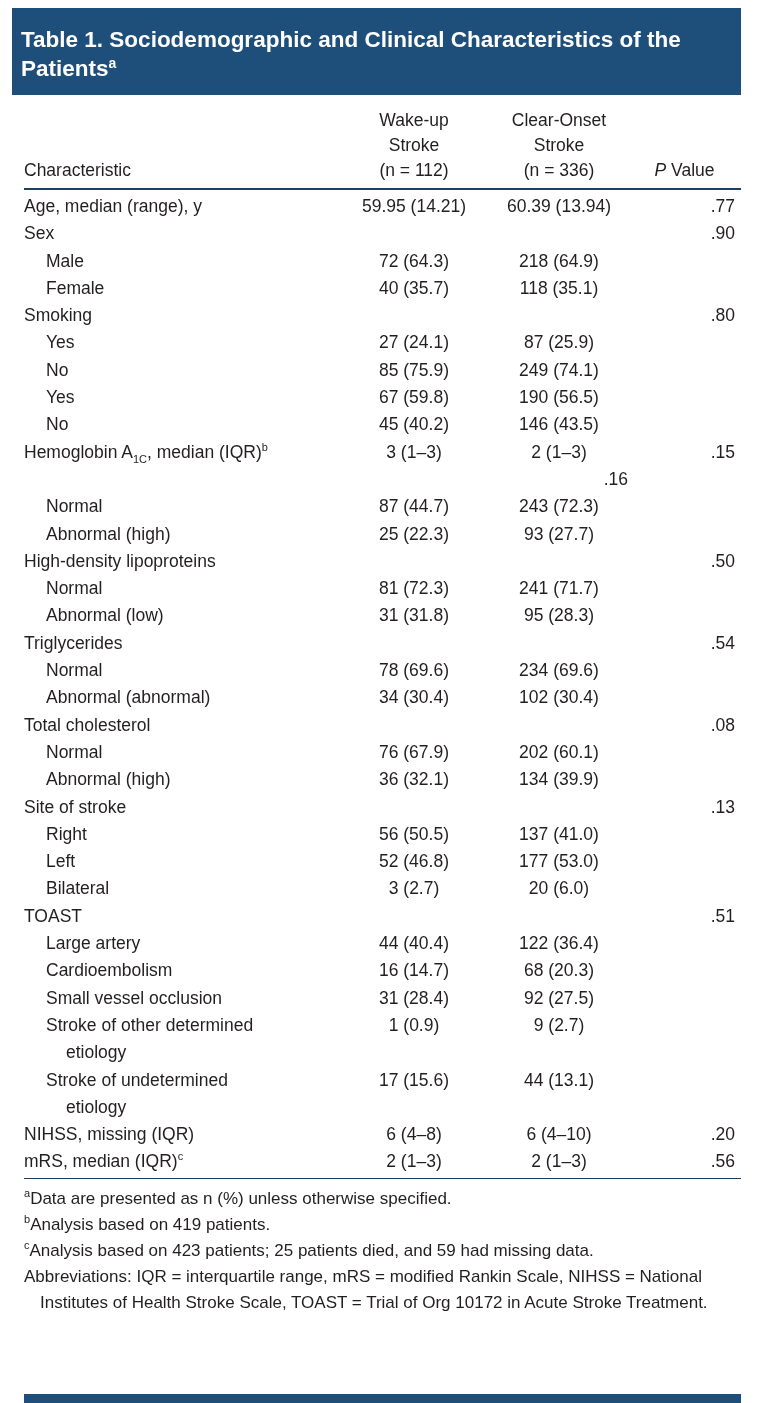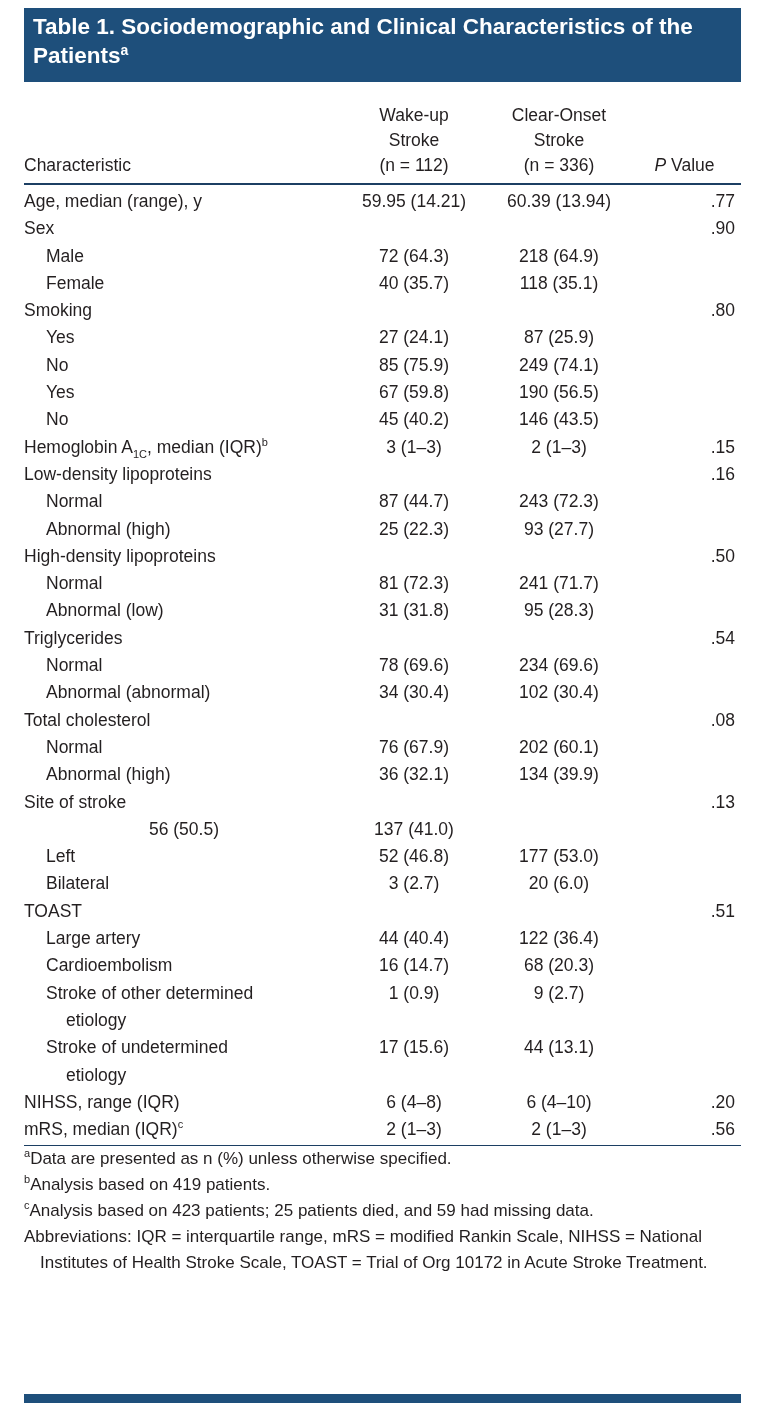--- a/index.html
+++ b/index.html
@@ -6,43 +6,43 @@
   body {
     width: 768px; height: 1403px;
     background: #ffffff;
     font-family: "Liberation Sans", sans-serif;
     color: #231f20;
     overflow: hidden;
   }
   .page { position: relative; width: 768px; height: 1403px; }
 
   .banner {
-    margin: 8px 27px 0 24px;
+    margin: 8px 27px 0 12px;
     background: #1e4f7b;
     color: #ffffff;
     font-weight: bold;
     font-size: 22.5px;
     line-height: 29px;
-    padding: 4px 16px 12px 9px;
+    padding: 17px 16px 12px 9px;
   }
   .banner sup { font-size: 14px; line-height: 0; }
 
   .content { margin: 0 27px 0 24px; }
 
   .thead {
     display: grid;
     grid-template-columns: 1fr 140px 150px 107px;
     align-items: end;
     margin-top: 13px;
     padding-bottom: 5px;
     border-bottom: 2.5px solid #1c3f63;
     font-size: 17.5px;
     line-height: 25px;
   }
-  .hc { text-align: center; margin-top: 8px; }
+  .hc { text-align: center; }
   .hp { text-align: center; padding-right: 6px; }
 
   .tbody {
     padding-top: 3px;
     padding-bottom: 2px;
     border-bottom: 1.5px solid #1c3f63;
   }
   .trow {
     display: grid;
     grid-template-columns: 1fr 140px 150px 107px;
@@ -52,21 +52,21 @@
   }
   .cell.label { padding-left: 0; }
   .cell.label.indent { padding-left: 22px; }
   .line2 { padding-left: 20px; }
   .cell.num { text-align: center; }
   .cell.p { text-align: right; padding-right: 6px; }
 
   sup { font-size: 11px; line-height: 0; }
   sub { font-size: 11px; line-height: 0; }
 
-  .footnotes { font-size: 17px; line-height: 26px; }
+  .footnotes { margin-top: 7px; font-size: 17px; line-height: 26px; }
   .footnote.hang { padding-left: 16px; text-indent: -16px; max-width: 702px; }
 
   .bottom-bar {
     position: absolute;
     left: 24px; right: 27px; bottom: 1px;
     height: 16px;
     background: #1e4f7b;
   }
 </style>
 </head>
@@ -170,23 +170,20 @@
         </div>
         <div class="trow">
           <div class="cell label">
             <div class="lab-line"><span>Hemoglobin A</span><sub>1C</sub><span>, median (IQR)</span><sup>b</sup></div>
           </div>
           <div class="cell num">3 (1–3)</div>
           <div class="cell num">2 (1–3)</div>
           <div class="cell p">.15</div>
         </div>
         <div class="trow">
-          <div class="cell label">
-            <div class="lab-line">Low-density lipoproteins</div>
-          </div>
           <div class="cell num"></div>
           <div class="cell num"></div>
           <div class="cell p">.16</div>
         </div>
         <div class="trow">
           <div class="cell label indent">
             <div class="lab-line">Normal</div>
           </div>
           <div class="cell num">87 (44.7)</div>
           <div class="cell num">243 (72.3)</div>
@@ -274,20 +271,23 @@
         </div>
         <div class="trow">
           <div class="cell label">
             <div class="lab-line">Site of stroke</div>
           </div>
           <div class="cell num"></div>
           <div class="cell num"></div>
           <div class="cell p">.13</div>
         </div>
         <div class="trow">
+          <div class="cell label indent">
+            <div class="lab-line">Right</div>
+          </div>
           <div class="cell num">56 (50.5)</div>
           <div class="cell num">137 (41.0)</div>
           <div class="cell p"></div>
         </div>
         <div class="trow">
           <div class="cell label indent">
             <div class="lab-line">Left</div>
           </div>
           <div class="cell num">52 (46.8)</div>
           <div class="cell num">177 (53.0)</div>
@@ -320,39 +320,47 @@
         <div class="trow">
           <div class="cell label indent">
             <div class="lab-line">Cardioembolism</div>
           </div>
           <div class="cell num">16 (14.7)</div>
           <div class="cell num">68 (20.3)</div>
           <div class="cell p"></div>
         </div>
         <div class="trow">
           <div class="cell label indent">
+            <div class="lab-line">Small vessel occlusion</div>
+          </div>
+          <div class="cell num">31 (28.4)</div>
+          <div class="cell num">92 (27.5)</div>
+          <div class="cell p"></div>
+        </div>
+        <div class="trow">
+          <div class="cell label indent">
             <div class="lab-line">Stroke of other determined</div>
             <div class="lab-line line2">etiology</div>
           </div>
           <div class="cell num">1 (0.9)</div>
           <div class="cell num">9 (2.7)</div>
           <div class="cell p"></div>
         </div>
         <div class="trow">
           <div class="cell label indent">
             <div class="lab-line">Stroke of undetermined</div>
             <div class="lab-line line2">etiology</div>
           </div>
           <div class="cell num">17 (15.6)</div>
           <div class="cell num">44 (13.1)</div>
           <div class="cell p"></div>
         </div>
         <div class="trow">
           <div class="cell label">
-            <div class="lab-line">NIHSS, range (IQR)</div>
+            <div class="lab-line">NIHSS, missing (IQR)</div>
           </div>
           <div class="cell num">6 (4–8)</div>
           <div class="cell num">6 (4–10)</div>
           <div class="cell p">.20</div>
         </div>
         <div class="trow">
           <div class="cell label">
             <div class="lab-line"><span>mRS, median (IQR)</span><sup>c</sup></div>
           </div>
           <div class="cell num">2 (1–3)</div>

